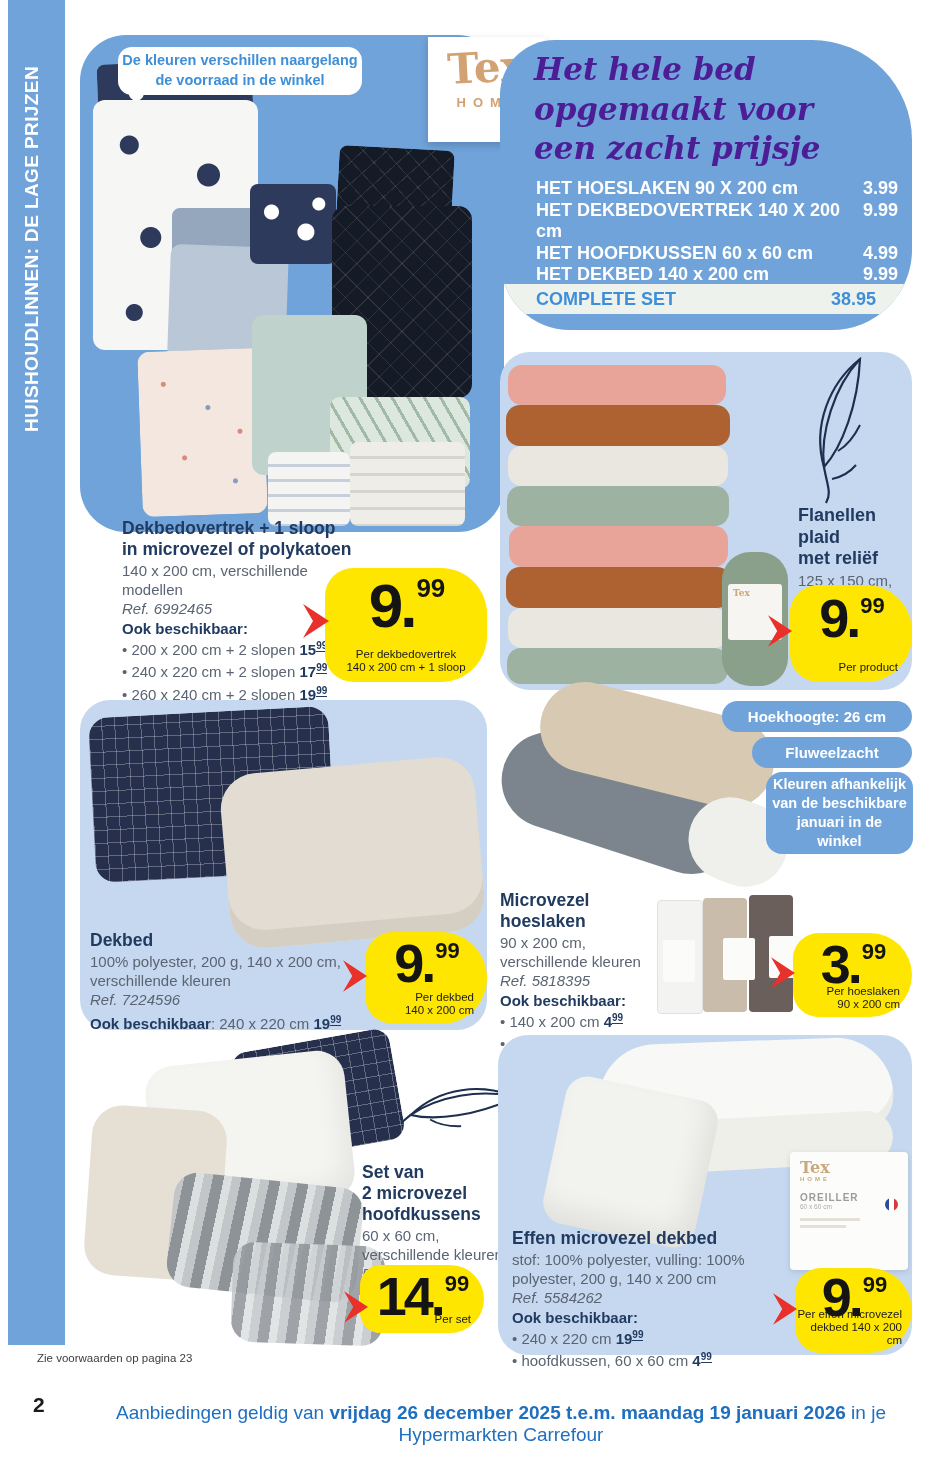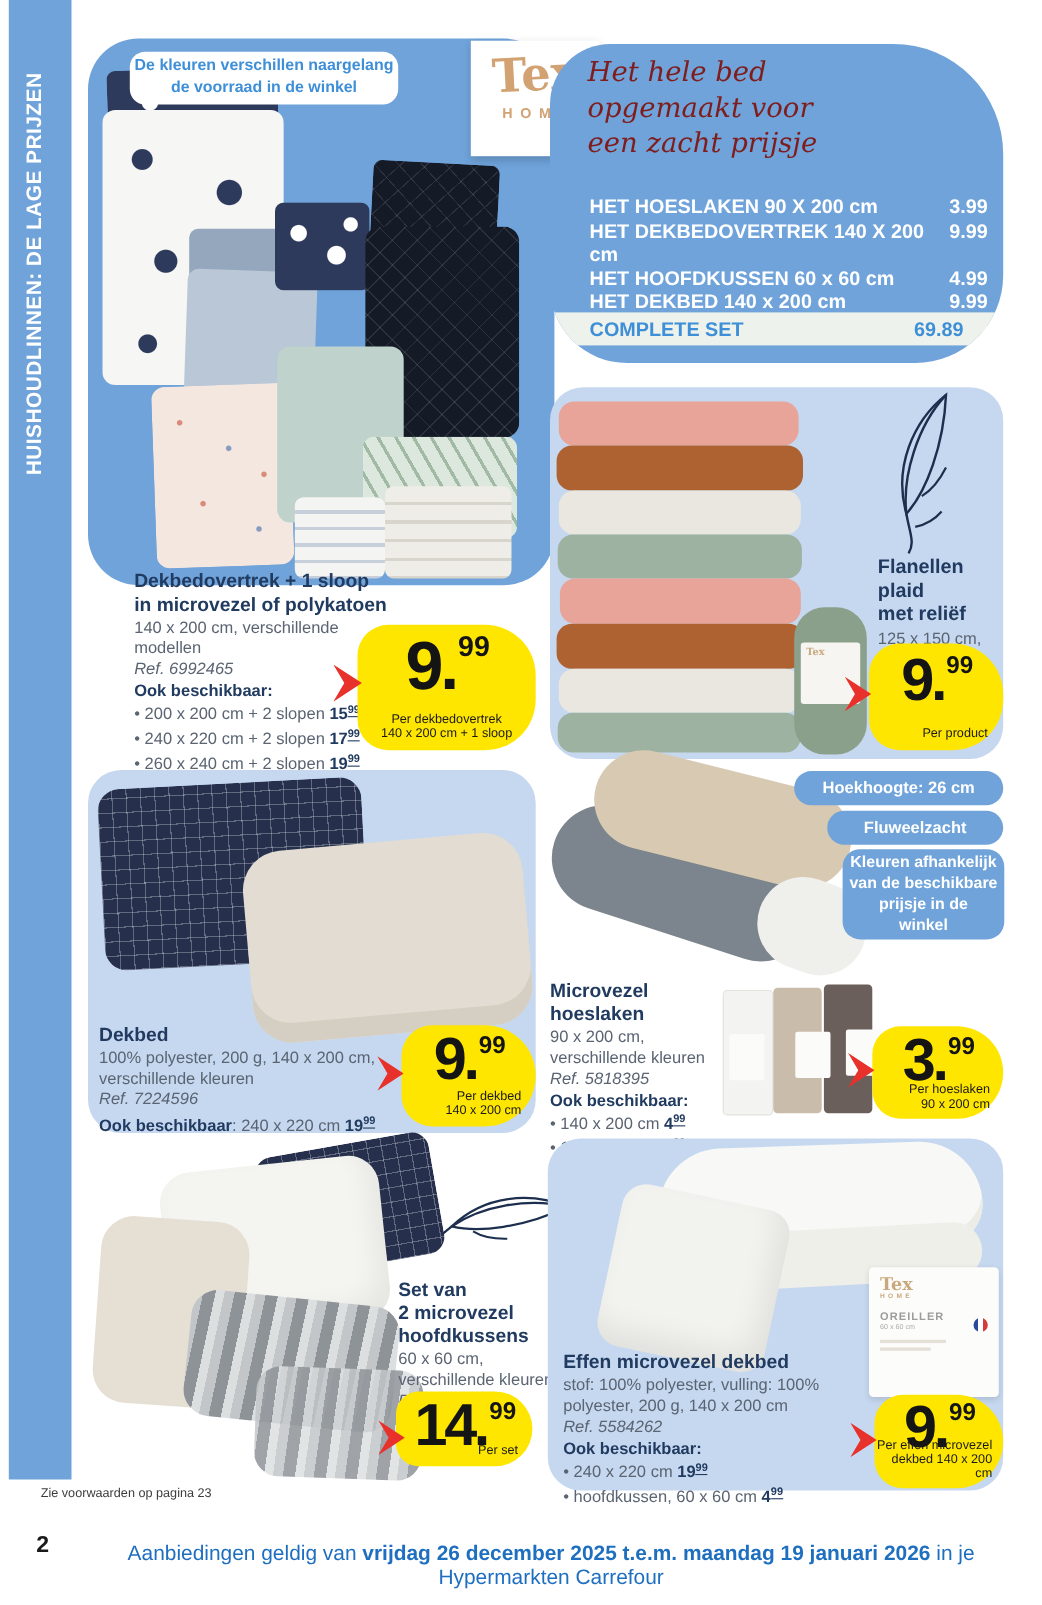--- a/index.html
+++ b/index.html
@@ -26,22 +26,22 @@
     color:#3E8FD8;font-size:14.5px;font-weight:bold;text-align:center;line-height:1.35;
     display:flex;align-items:center;justify-content:center;}
   .texlogo{left:428px;top:37px;width:117px;height:105px;background:#fff;
     box-shadow:0 3px 8px rgba(0,0,0,.18);text-align:center;}
   .texlogo .brand{display:block;margin-top:10px;font-family:"DejaVu Serif",serif;
     font-size:42px;font-weight:bold;color:#D2A273;transform:rotate(-3deg);line-height:1;}
   .texlogo .brand-sub{display:block;margin-top:6px;font-size:13px;letter-spacing:7px;
     color:#D2A273;font-weight:bold;padding-left:7px;}
 
   
-  .headline{left:34px;top:10px;color:#7f1d1d;font-family:"DejaVu Serif",serif;
-    font-style:italic;font-weight:normal;font-size:25px;line-height:1.28;}
+  .headline{left:34px;top:10px;color:#4c1d95;font-family:"DejaVu Serif",serif;
+    font-style:italic;font-weight:bold;font-size:31px;line-height:1.28;}
   .hero-rows{left:36px;right:14px;top:138px;}
   .hero-row{display:flex;justify-content:space-between;color:#fff;font-weight:bold;
     font-size:18px;line-height:21.5px;}
   .hero-total{left:0;right:0;bottom:16px;height:30px;background:#EDF2EC;
     display:flex;justify-content:space-between;align-items:center;padding:0 36px 0 36px;
     color:#3E8FD8;font-weight:bold;font-size:18px;}
 
   
   .title{font-weight:bold;color:#213B60;font-size:17.5px;line-height:1.2;}
   .desc{color:#5A6472;font-size:15px;line-height:1.24;margin-top:2px;}
@@ -147,21 +147,21 @@
         <span>HET DEKBED 140 x 200 cm</span>
         <span>9.99</span>
       </div>
       <div class="hero-row">
         <span>DE PLAID 125 x 150 cm</span>
         <span>9.99</span>
       </div>
     </div>
     <div class="abs hero-total">
       <span>COMPLETE SET</span>
-      <span>69.89</span>
+      <span>38.95</span>
     </div>
   </div>
 
   <div class="abs" style="left:122px;top:518px;width:240px;">
     <div class="title pre">Dekbedovertrek + 1 sloop
 in microvezel of polykatoen</div>
     <div class="desc pre">140 x 200 cm, verschillende
 modellen</div>
     <div class="ref">Ref. 6992465</div>
     <div class="ook">Ook beschikbaar:</div>
@@ -250,21 +250,21 @@
   </div>
 
   <div class="ph" style="left:498px;top:755px;width:245px;height:96px;background:#7C858D;border-radius:48px;transform:rotate(18deg);"></div>
   <div class="ph" style="left:538px;top:700px;width:238px;height:90px;background:#D8C9B2;border-radius:45px;transform:rotate(14deg);"></div>
   <div class="ph" style="left:688px;top:800px;width:100px;height:84px;background:#EFEFEB;border-radius:45px;transform:rotate(20deg);"></div>
 
   <div class="abs pill" style="left:722px;top:701px;width:190px;height:31px;">Hoekhoogte: 26 cm</div>
   <div class="abs pill" style="left:752px;top:737px;width:160px;height:31px;">Fluweelzacht</div>
   <div class="abs pill pre" style="left:766px;top:772px;width:147px;height:82px;font-size:14.5px;">Kleuren afhankelijk
 van de beschikbare
-prijsje in de
+januari in de
 winkel</div>
 
   <div class="abs" style="left:500px;top:890px;width:160px;">
     <div class="title">Microvezel hoeslaken</div>
     <div class="desc pre">90 x 200 cm,
 verschillende kleuren</div>
     <div class="ref">Ref. 5818395</div>
     <div class="ook">Ook beschikbaar:</div>
     <div class="opt"><span>140 x 200 cm </span><span class="pint">4</span><span class="p99">99</span></div>
     <div class="opt"><span>160 x 200 cm </span><span class="pint">5</span><span class="p99">99</span></div>

